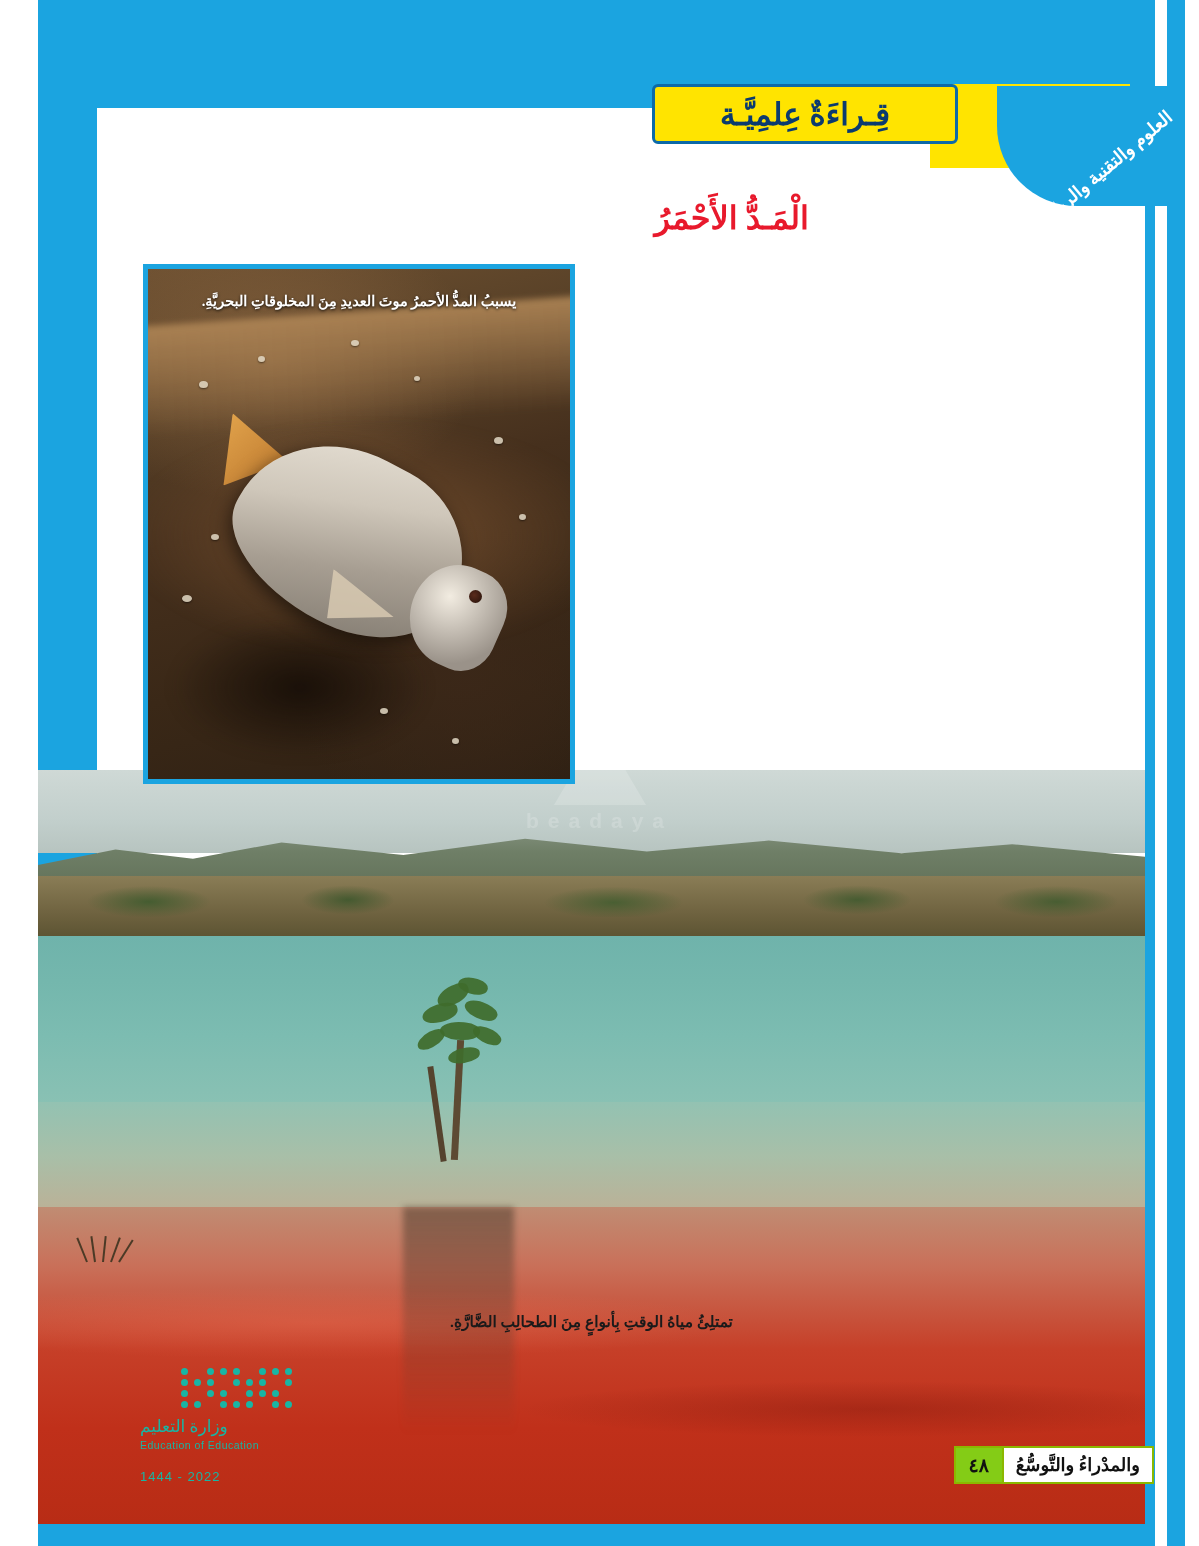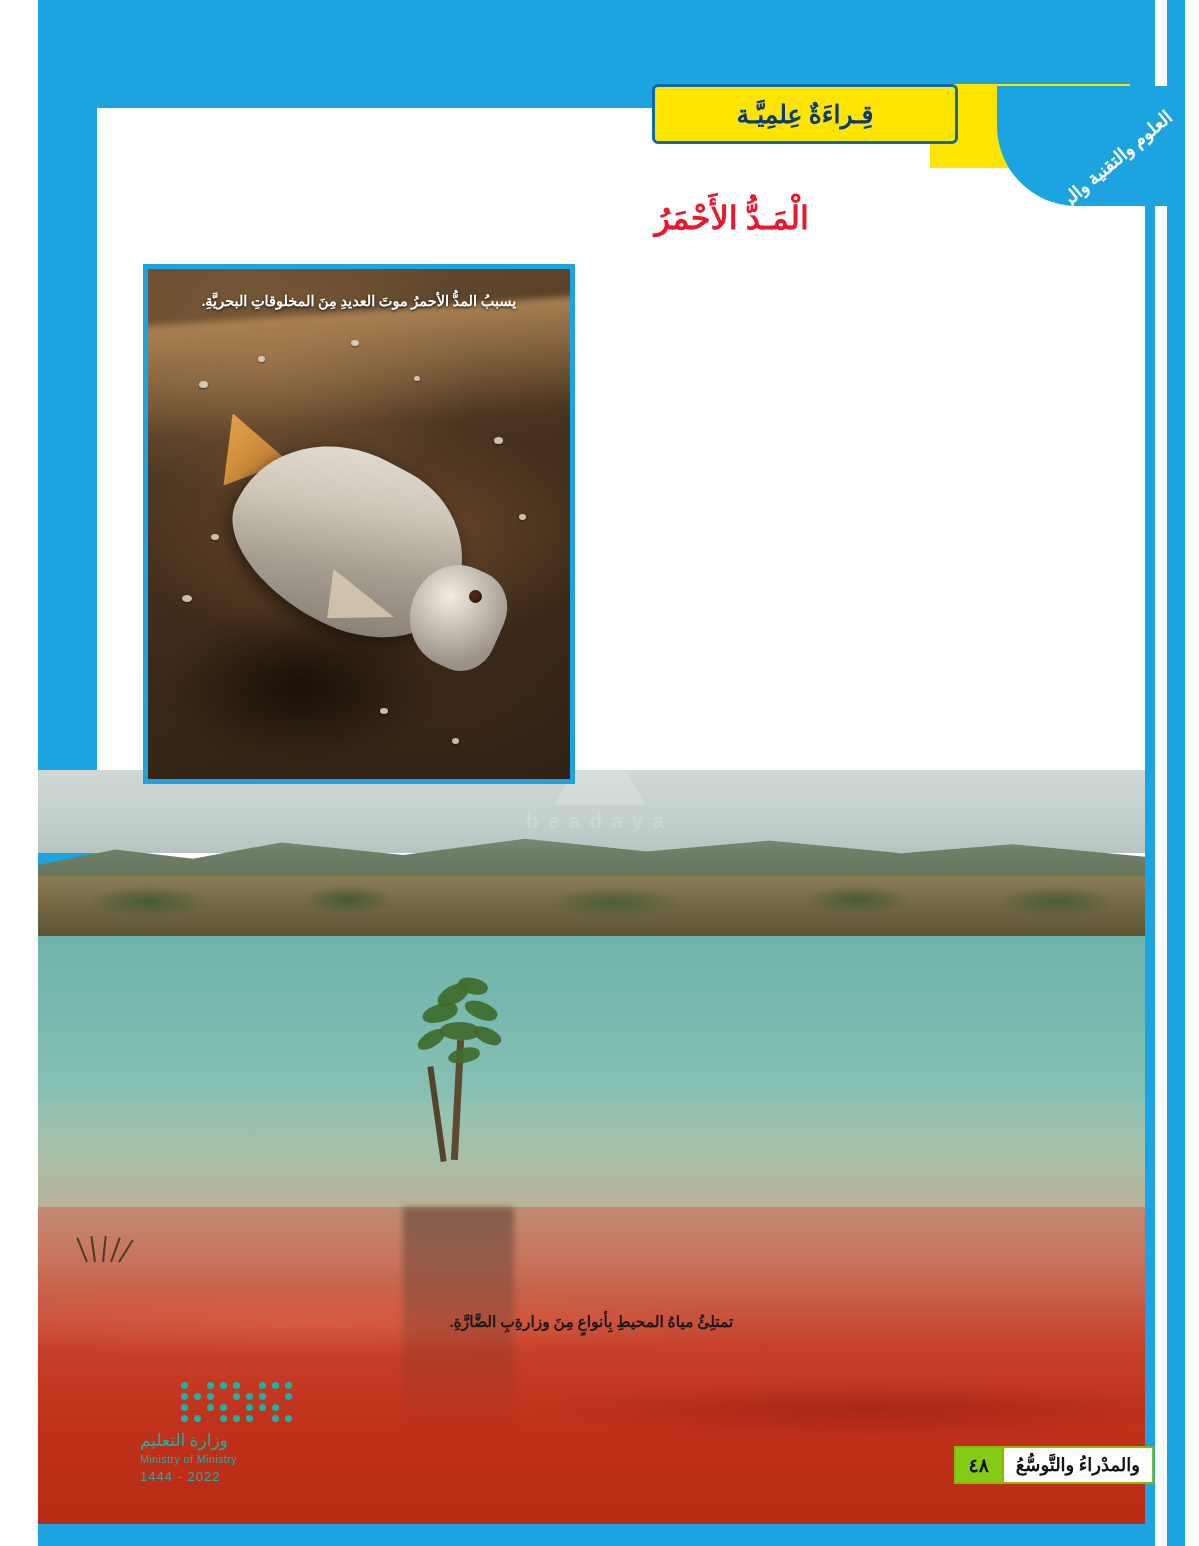--- a/index.html
+++ b/index.html
@@ -107,21 +107,21 @@
     border: 3px solid #0d6aa8;
     border-radius: 6px;
     display: flex;
     align-items: center;
     justify-content: center;
     z-index: 7;
   }
   .ribbon-text {
     font-family: "Liberation Serif", serif;
     font-weight: bold;
-    font-size: 25px;
+    font-size: 31px;
     color: #0b3b6f;
     letter-spacing: 2px;
   }
   
   .ribbon-wedge {
     position: absolute;
     left: 930px;
     top: 84px;
     width: 200px;
     height: 58px;
@@ -494,21 +494,21 @@
     font-family: "Liberation Sans", sans-serif;
     font-size: 10.5px;
     color: #18b5a4;
     letter-spacing: .5px;
     margin-top: 2px;
   }
   .ministry-year {
     font-family: "Liberation Sans", sans-serif;
     font-size: 13px;
     color: #18b5a4;
-    margin-top: 4px;
+    margin-top: 18px;
     letter-spacing: 1px;
   }
 
   
   .footer-tag {
     position: absolute;
     right: 45px;
     bottom: 62px;
     height: 34px;
     display: flex;
@@ -618,21 +618,21 @@
     </div>
 
     <div class="lake-grass-left">
       <span style="left:4px;transform:rotate(-22deg);"></span>
       <span style="left:12px;transform:rotate(-8deg);"></span>
       <span style="left:20px;transform:rotate(6deg);"></span>
       <span style="left:28px;transform:rotate(20deg);"></span>
       <span style="left:36px;transform:rotate(32deg);"></span>
     </div>
 
-    <div class="lake-caption">تمتلِئُ مياهُ المحيطِ بِأنواعٍ مِنَ وزارةِبِ الضَّارَّةِ.</div>
+    <div class="lake-caption">تمتلِئُ مياهُ الوقتِ بِأنواعٍ مِنَ الطحالِبِ الضَّارَّةِ.</div>
   </div>
 
   <div class="watermark">
     <div class="wm-pen"></div>
     <div class="wm-text">beadaya</div>
   </div>
 
   <div class="ministry">
     <div class="ministry-dots">
       <i></i>
@@ -666,21 +666,21 @@
         <i></i>
         <i class="off"></i>
         <i></i>
         <i></i>
         <i></i>
         <i class="off"></i>
         <i></i>
         <i></i>
     </div>
     <div class="ministry-ar">وزارة التعليم</div>
-    <div class="ministry-en">Ministry of Ministry</div>
+    <div class="ministry-en">Education of Education</div>
     <div class="ministry-year">2022 - 1444</div>
   </div>
 
   <div class="footer-tag">
     <div class="footer-label">والمدْراءُ والتَّوسُّعُ</div>
     <div class="footer-page">٤٨</div>
   </div>
 
 </div>
 

